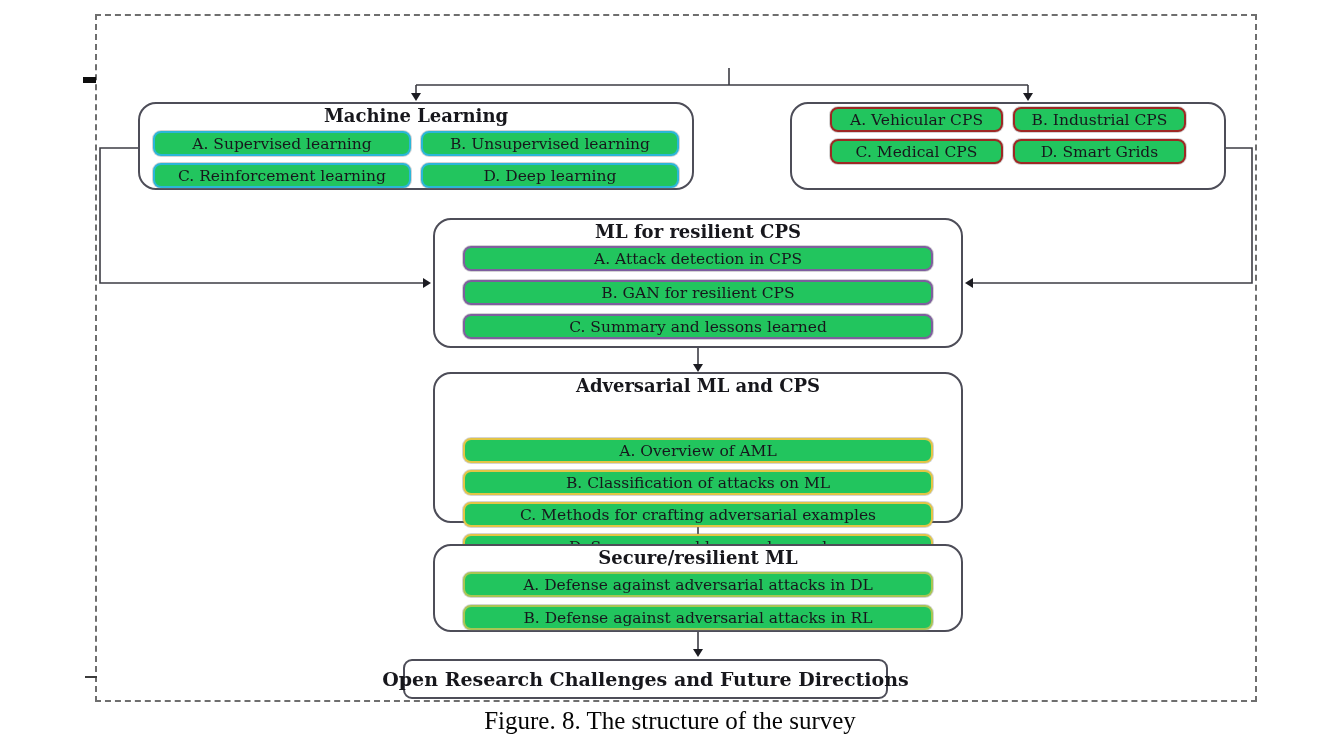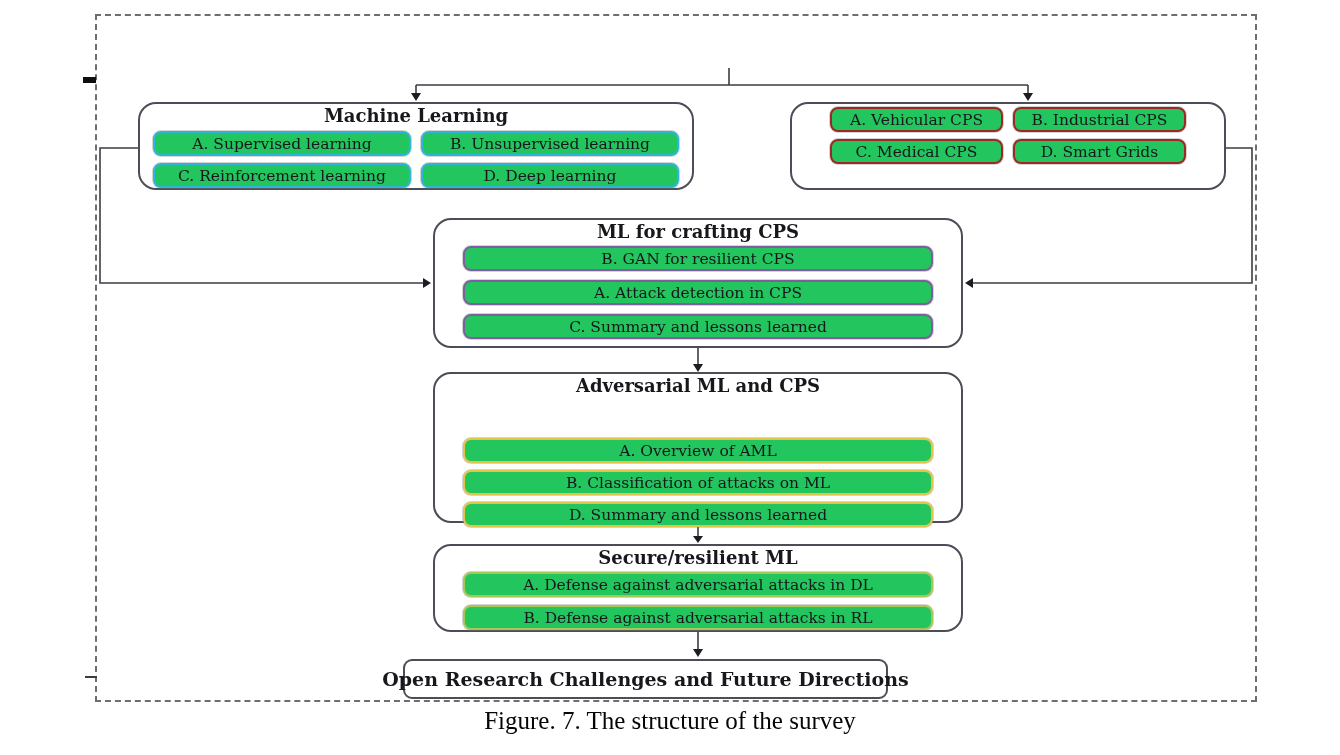--- a/index.html
+++ b/index.html
@@ -107,44 +107,45 @@
   <div class="group pos-apps">
     <div class="grid-2col apps-grid">
       <div class="item" style="border-color: rgb(158, 40, 36);">A. Vehicular CPS</div>
       <div class="item" style="border-color: rgb(158, 40, 36);">B. Industrial CPS</div>
       <div class="item" style="border-color: rgb(158, 40, 36);">C. Medical CPS</div>
       <div class="item" style="border-color: rgb(158, 40, 36);">D. Smart Grids</div>
     </div>
   </div>
 
   <div class="group pos-resilient">
-    <div class="group-title">ML for crafting CPS</div>
+    <div class="group-title">ML for resilient CPS</div>
     <div class="stack stack-resilient">
+      <div class="item" style="border-color: rgb(126, 95, 158);">A. Attack detection in CPS</div>
       <div class="item" style="border-color: rgb(126, 95, 158);">B. GAN for resilient CPS</div>
-      <div class="item" style="border-color: rgb(126, 95, 158);">A. Attack detection in CPS</div>
       <div class="item" style="border-color: rgb(126, 95, 158);">C. Summary and lessons learned</div>
     </div>
   </div>
 
   <div class="group pos-adversarial">
     <div class="group-title">Adversarial ML and CPS</div>
     <div class="stack stack-adversarial">
       <div class="item" style="border-color: rgb(226, 197, 70); margin-top: 38px;">A. Overview of AML</div>
       <div class="item" style="border-color: rgb(226, 197, 70);">B. Classification of attacks on ML</div>
+      <div class="item" style="border-color: rgb(226, 197, 70);">C. Methods for crafting adversarial examples</div>
       <div class="item" style="border-color: rgb(226, 197, 70);">D. Summary and lessons learned</div>
     </div>
   </div>
 
   <div class="group pos-secure">
     <div class="group-title">Secure/resilient ML</div>
     <div class="stack stack-secure">
       <div class="item" style="border-color: rgb(168, 198, 83);">A. Defense against adversarial attacks in DL</div>
       <div class="item" style="border-color: rgb(168, 198, 83);">B. Defense against adversarial attacks in RL</div>
     </div>
   </div>
 
   <div class="open-box">
     <span>Open Research Challenges and Future Directions</span>
   </div>
 
-  <div class="caption">Figure. 7. The structure of the survey</div>
+  <div class="caption">Figure. 8. The structure of the survey</div>
 
 </div>
 
 </body></html>

